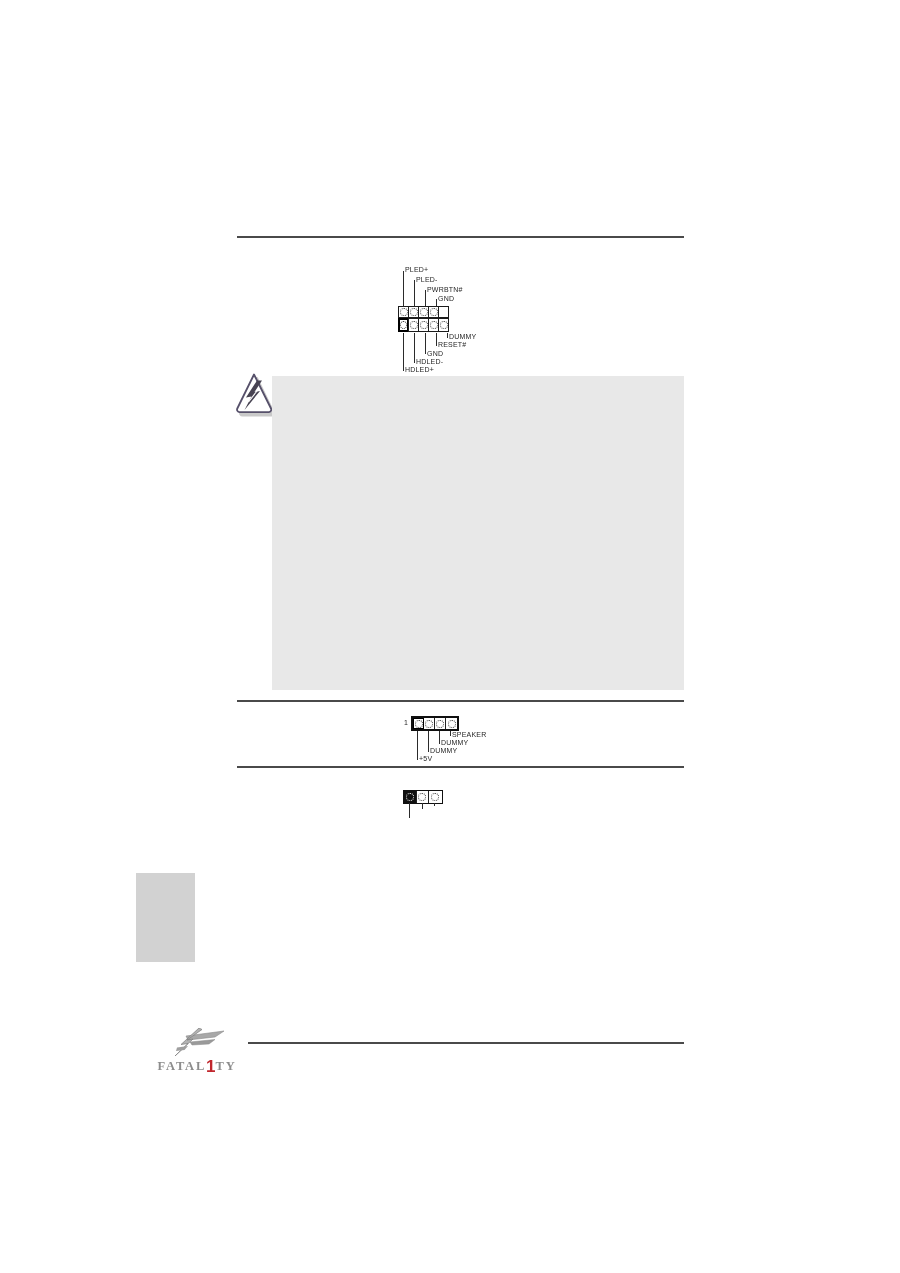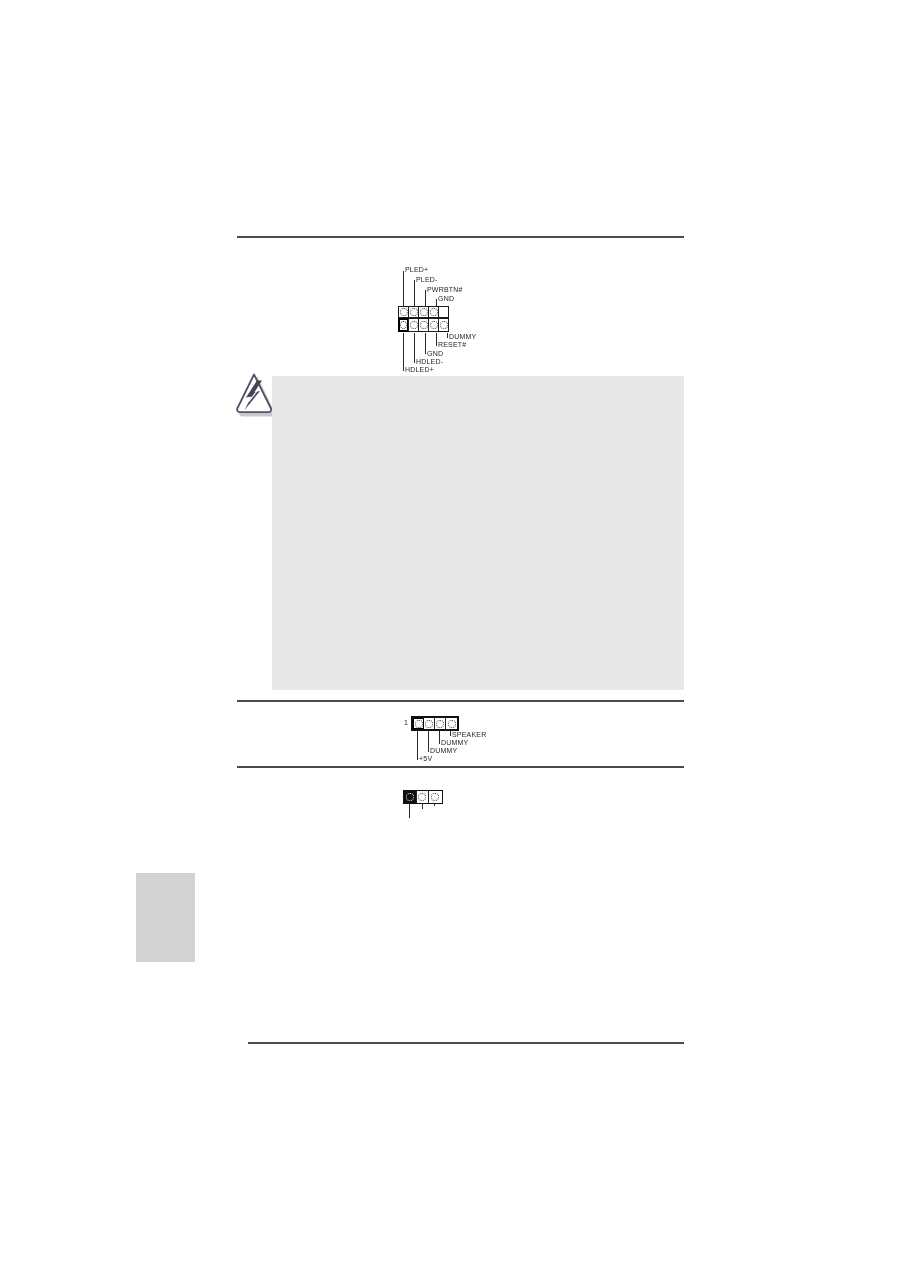--- a/index.html
+++ b/index.html
@@ -161,16 +161,25 @@
           <div class="pin-circle"></div>
         </div>
     </div>
     <div class="vline" style="left:409px;top:803px;height:15px;"></div>
     <div class="vline" style="left:422px;top:803px;height:6px;"></div>
     <div class="vline" style="left:434px;top:803px;height:3px;"></div>
   </div>
 
   <div class="side-tab"></div>
 
+  <div class="logo">
+    <svg class="logo-emblem" width="58" height="28" viewBox="0 0 58 28">
+      <polygon points="18,8 56,3 47,9 20,12" fill="#a8a8a8" stroke="#898989" stroke-width="0.6"></polygon>
+      <polygon points="22,14 47,11.5 41,16 24,17" fill="#9a9a9a" stroke="#898989" stroke-width="0.5"></polygon>
+      <polygon points="31,0 13,16.5 20,15.5 7,28 25,11 19,12 34,1.5" fill="#b3b3b3" stroke="#7c7c7c" stroke-width="0.7"></polygon>
+      <polygon points="9,19.5 20,18 16.5,22 8,23" fill="#9f9f9f"></polygon>
+    </svg>
+    <span class="logo-text"><span>FATAL</span><span class="logo-one">1</span><span>TY</span></span>
+  </div>
 
   <div class="rule" style="left:248px;top:1042px;width:436px;"></div>
 
 </div>
 
 </body></html>

